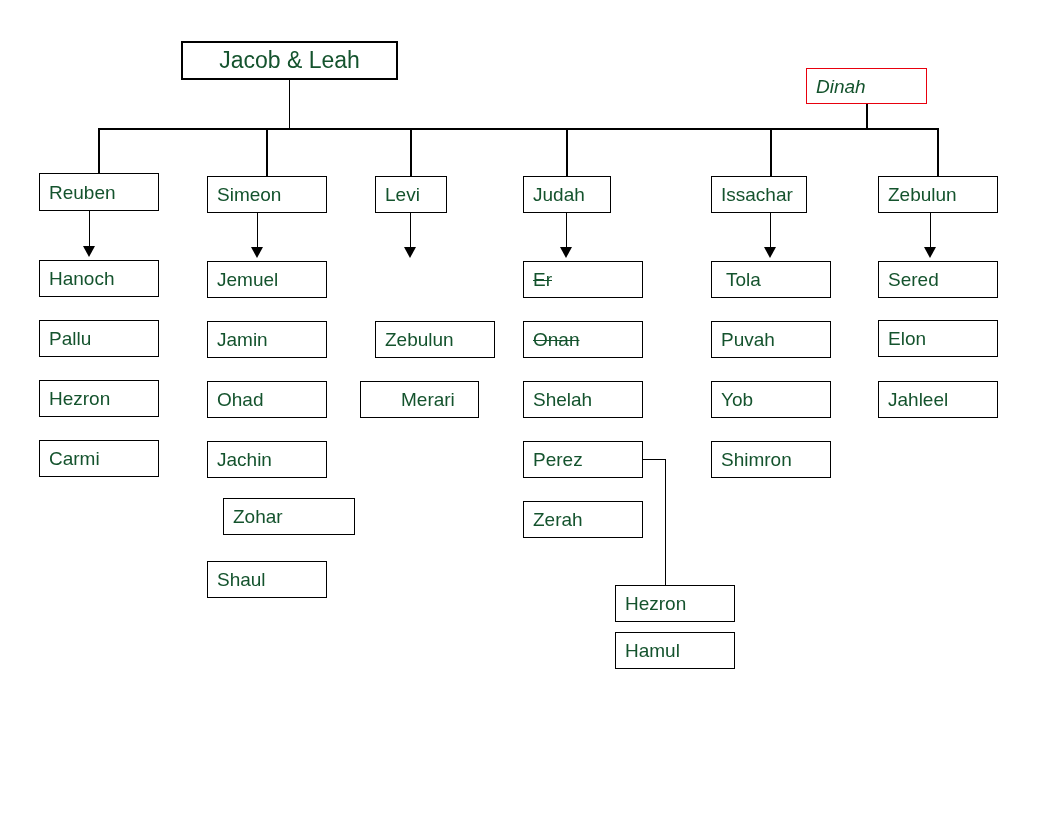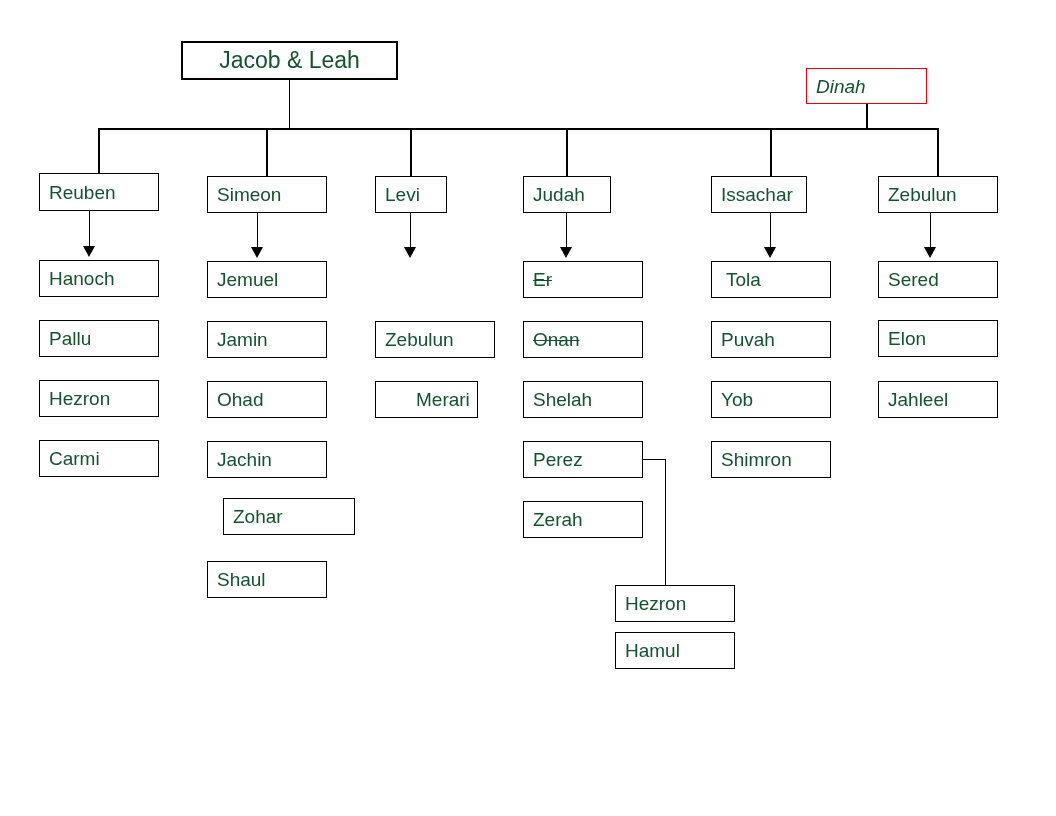--- a/index.html
+++ b/index.html
@@ -134,21 +134,21 @@
 
   <div class="node" style="left:375px; top:176px; width:72px; height:37px;">
     <span>Levi</span>
   </div>
   <div class="edge v" style="left:410px; top:213px; width:1px; height:36px;"></div>
   <div class="arrowhead" style="left:404px; top:247px;"></div>
 
   <div class="node" style="left:375px; top:321px; width:120px; height:37px;">
     <span>Zebulun</span>
   </div>
-  <div class="node" style="left:375px; top:381px; width:103px; height:37px;padding-left:40px;">
+  <div class="node" style="left:360px; top:381px; width:119px; height:37px;padding-left:40px;">
     <span>Merari</span>
   </div>
 
   <div class="node" style="left:523px; top:176px; width:88px; height:37px;">
     <span>Judah</span>
   </div>
   <div class="edge v" style="left:566px; top:213px; width:1px; height:36px;"></div>
   <div class="arrowhead" style="left:560px; top:247px;"></div>
 
   <div class="node struck" style="left:523px; top:261px; width:120px; height:37px;">

